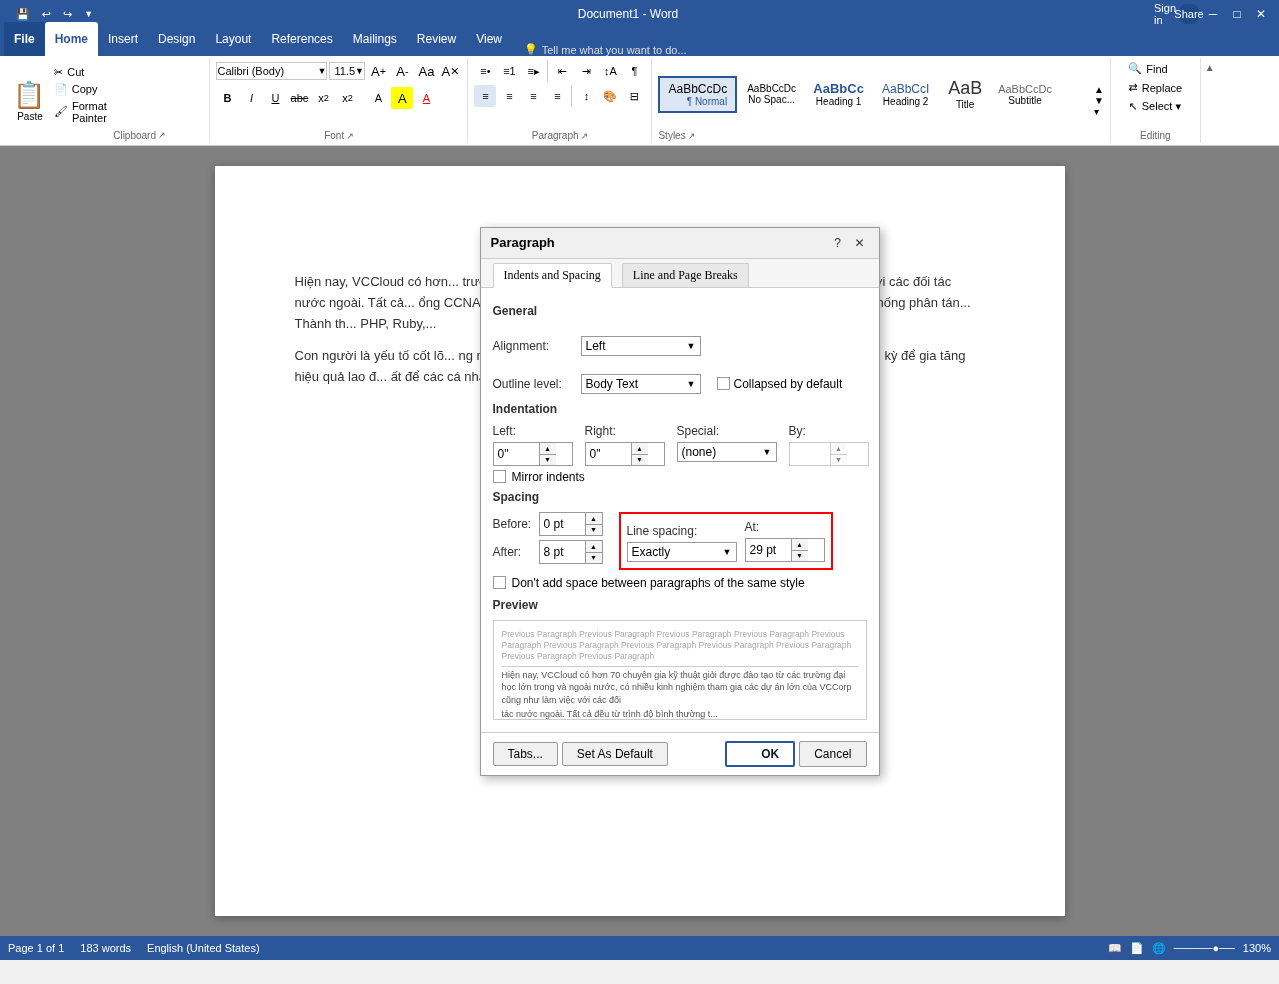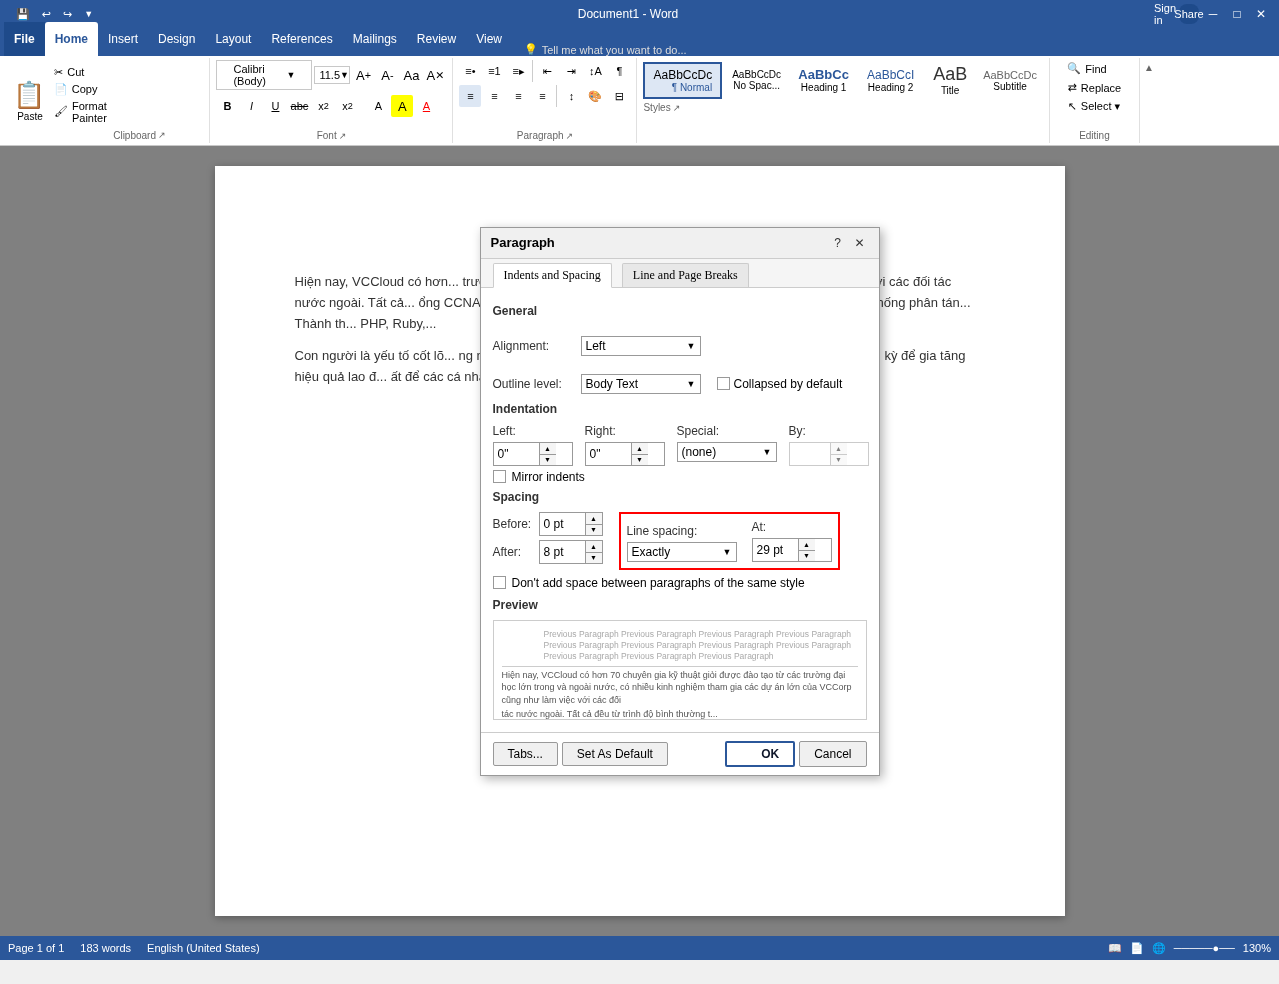--- a/index.html
+++ b/index.html
@@ -78,21 +78,21 @@
       margin-top: 2px;
       display: flex;
       align-items: center;
       gap: 2px;
     }
     .clipboard-other { display: flex; align-items: center; gap: 4px; cursor: pointer; padding: 1px 2px; font-size: 11px; }
 
     
     .font-group-row { display: flex; align-items: center; gap: 2px; margin-bottom: 2px; }
     .font-name-box {
-      border: 1px solid #c8c8c8; padding: 2px 16px; font-size: 11px; width: 96px; cursor: pointer;
+      border: 1px solid #c8c8c8; padding: 2px 0; font-size: 11px; width: 111px; cursor: pointer;
       display: flex; align-items: center; justify-content: space-between;
     }
     .font-size-box {
       border: 1px solid #c8c8c8; padding: 2px 4px; font-size: 11px; width: 36px; cursor: pointer;
       display: flex; align-items: center; justify-content: space-between;
     }
     .fmt-btn {
       width: 22px; height: 22px; display: flex; align-items: center; justify-content: center;
       border: 1px solid transparent; cursor: pointer; font-size: 11px; border-radius: 2px;
     }
@@ -393,21 +393,21 @@
         <div class="fmt-btn">🎨</div>
         <div class="fmt-btn">⊟</div>
       </div>
     </div>
     <div class="ribbon-group-label">
       <span>Paragraph</span>
       <span style="font-size:9px; cursor:pointer;">↗</span>
     </div>
   </div>
 
-  <div class="ribbon-group" style="min-width:380px; flex-direction:column;gap:36px;">
+  <div class="ribbon-group" style="min-width:380px; flex-direction:row;gap:36px;">
     <div style="display:flex; flex-direction:column; flex:1; height:100%;">
       <div style="display:flex; gap:2px; flex:1; align-items:center;">
         <div style="border:2px solid #2b579a; background:#dde7f4; padding:4px 8px; cursor:pointer; font-size:12px; min-width:70px; text-align:center;">
           <div>AaBbCcDc</div>
           <div style="font-size:10px; color:#2b579a;text-align:right;">¶ Normal</div>
         </div>
         <div style="padding:4px 6px; cursor:pointer; font-size:10px; min-width:65px; text-align:center;">
           <div>AaBbCcDc</div>
           <div style="font-size:10px;">No Spac...</div>
         </div>
@@ -583,21 +583,21 @@
               <div class="spinner-control">
                 <input type="text" value="8 pt" style="border: none; width: 45px; padding: 2px 4px; font-size: 12px; outline: none;">
                 <div class="spinners">
                   <div class="spin-up">▲</div>
                   <div class="spin-dn">▼</div>
                 </div>
               </div>
             </div>
           </div>
 
-          <div style="border:2px solid red; padding:6px; display:flex; gap:15px; align-items:flex-end;">
+          <div style="border:2px solid red; padding:6px; display:flex; gap:8px; align-items:flex-end;">
             <div style="display:flex; flex-direction:column; gap:4px;">
               <span class="dialog-label">Line spacing:</span>
               <div class="dialog-select" style="width:110px;">
                 <span>Exactly</span>
                 <span style="font-size:9px;">▼</span>
               </div>
             </div>
             <div style="display:flex; flex-direction:column; gap:4px;">
               <span class="dialog-label">At:</span>
               <div class="spinner-control">
@@ -612,21 +612,21 @@
         </div>
 
         <div class="dialog-checkbox-row" style="margin-top:6px;">
           <div class="dialog-checkbox"></div>
           <span>Don't add space between paragraphs of the same style</span>
         </div>
 
         <div class="dialog-section-title" style="margin-top:8px;">Preview</div>
 
         <div class="preview-area">
-          <div style="font-size:8.5px; color:#aaa; line-height:1.3;margin-left:42px;">Previous Paragraph Previous Paragraph Previous Paragraph Previous Paragraph Previous Paragraph Previous Paragraph Previous Paragraph Previous Paragraph Previous Paragraph Previous Paragraph Previous Paragraph</div>
+          <div style="font-size:8.5px; color:#aaa; line-height:1.3;">Previous Paragraph Previous Paragraph Previous Paragraph Previous Paragraph Previous Paragraph Previous Paragraph Previous Paragraph Previous Paragraph Previous Paragraph Previous Paragraph Previous Paragraph</div>
           <div style="font-size:9px; color:#555; line-height:1.4; margin-top:4px; border-top:1px solid #ccc; padding-top:2px;">
             <span>Hiện nay, VCCloud có hơn 70 chuyên gia kỹ thuật giỏi được đào tạo từ các trường đại học lớn trong và ngoài nước, có nhiều kinh nghiệm tham gia các dự án lớn của VCCorp cũng như làm việc với các đối</span>
           </div>
           <div style="font-size:9px; color:#555; line-height:1.4; margin-top:2px;">tác nước ngoài. Tất cả đều từ trình độ bình thường t...</div>
         </div>
       </div>
 
       <div class="dialog-footer">
         <div class="footer-left">
           <button class="dialog-btn">Tabs...</button>

